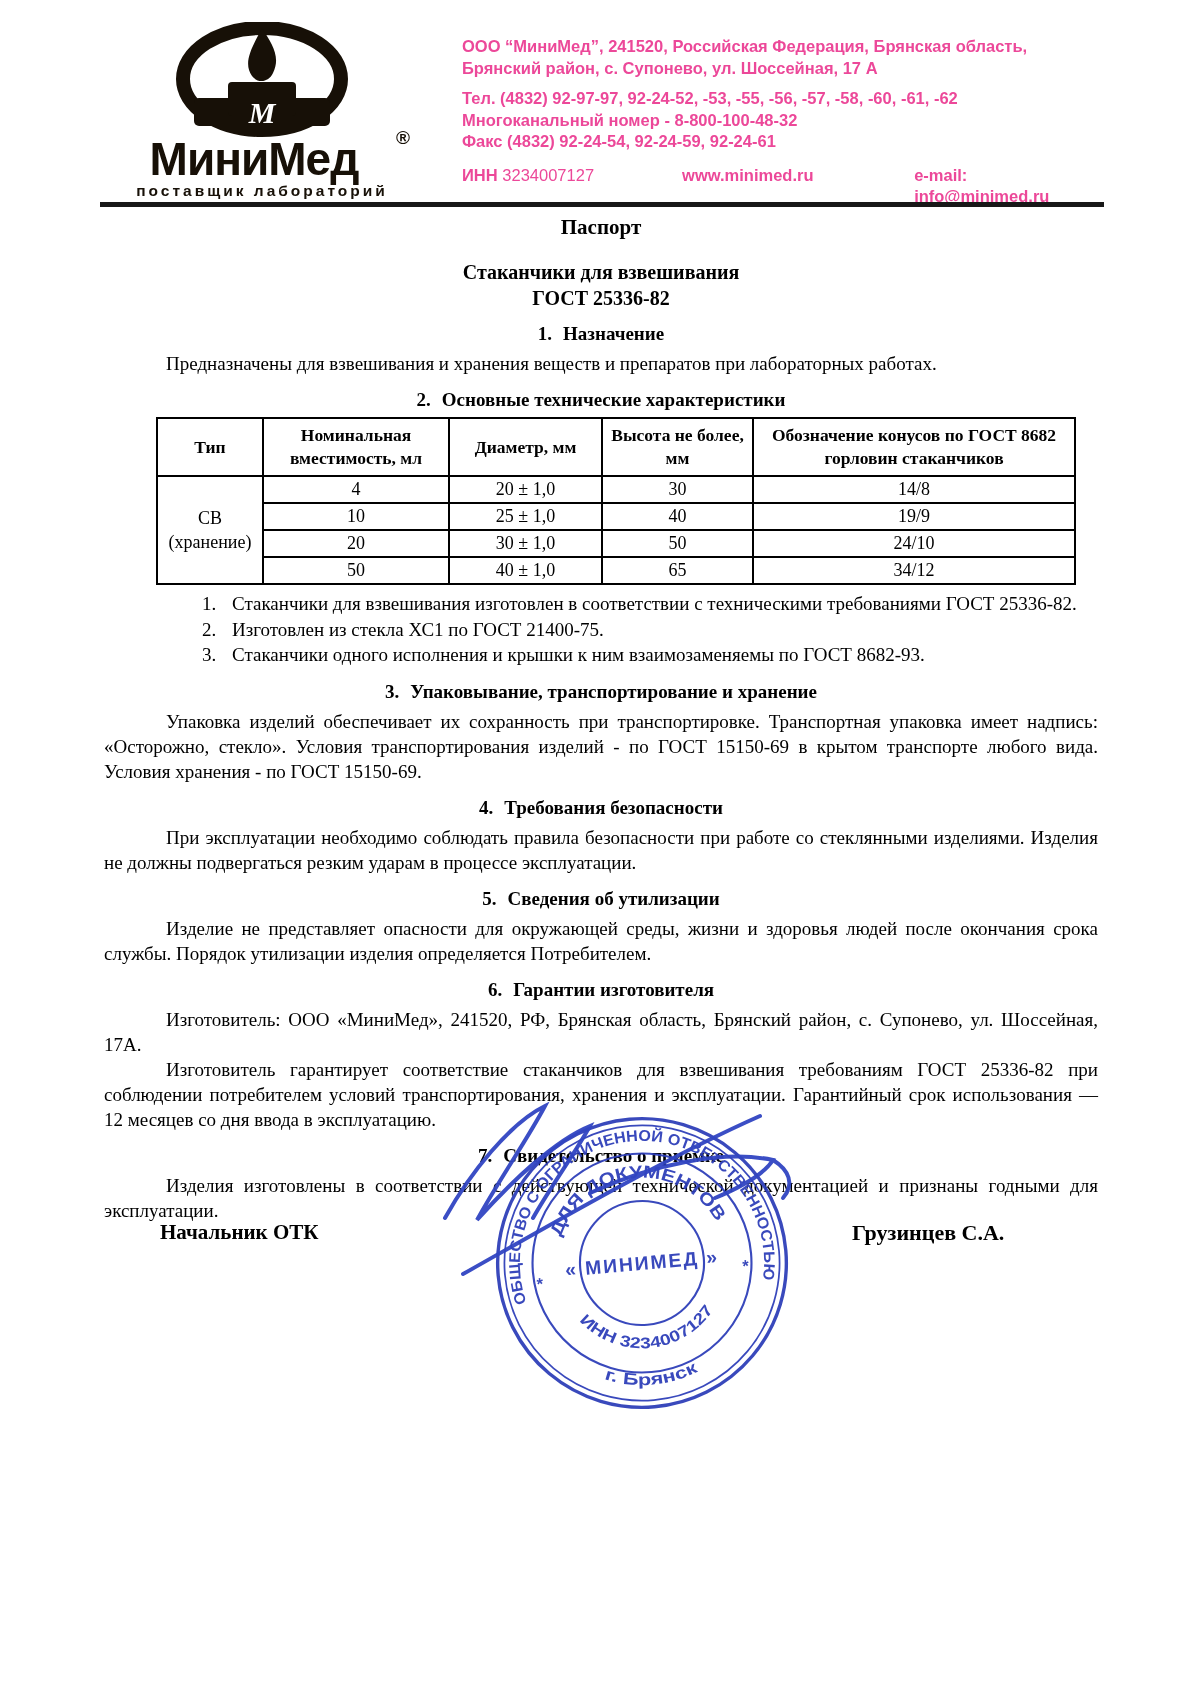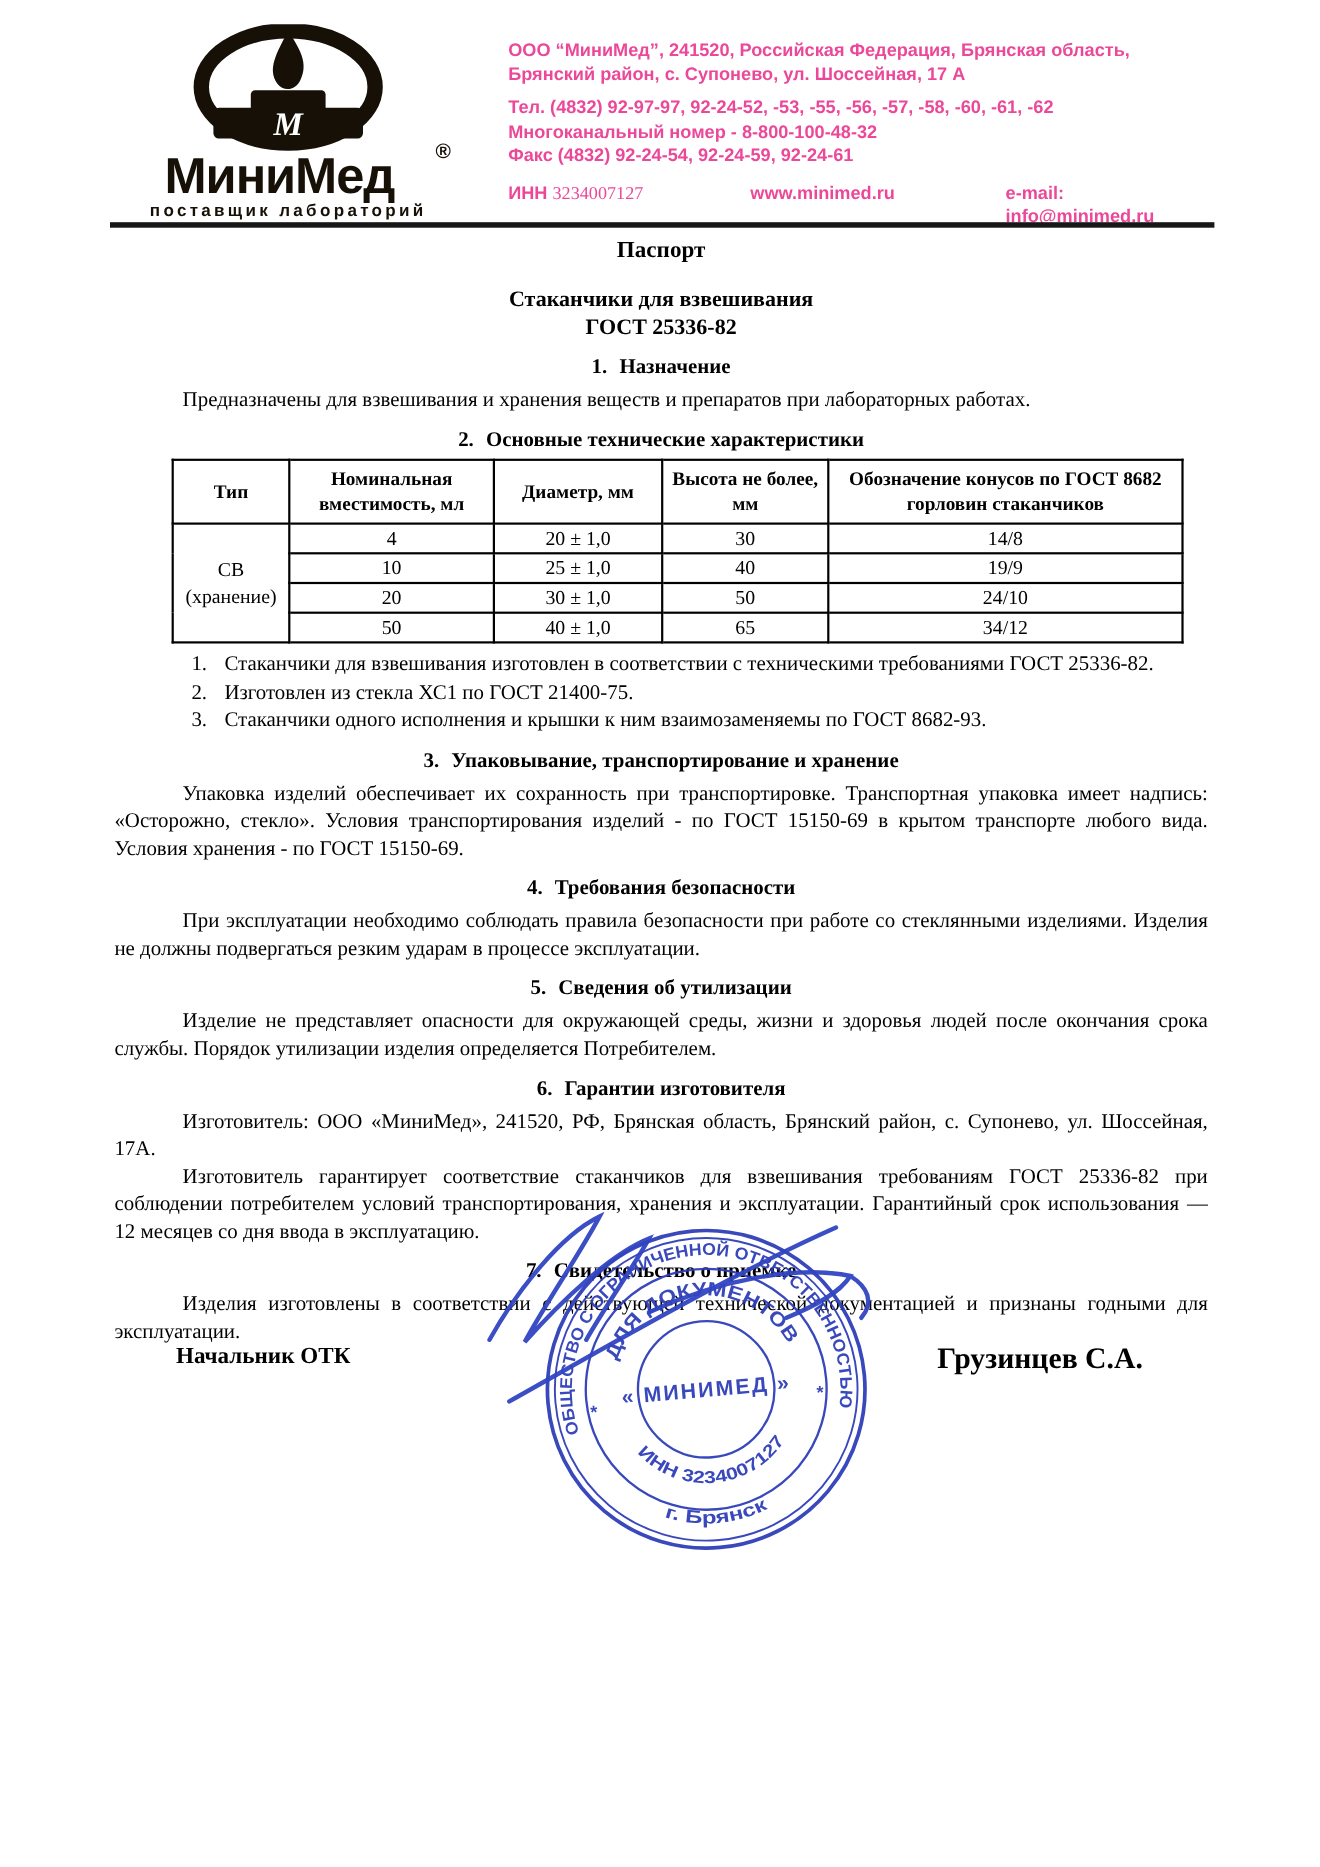--- a/index.html
+++ b/index.html
@@ -19,21 +19,21 @@
     position:absolute; left:362px; top:14px; right:0;
     font-family:"Liberation Sans", sans-serif;
     font-weight:bold; font-size:16.5px; line-height:21.5px; color:#ec4899;
   }
   .contact .block { margin-bottom:9px; }
   .inn-row { display:flex; align-items:baseline; margin-top:12px; }
   .inn-row .inn-pair { width:178px; }
   .inn-row .site { width:180px; margin-left:45px; }
   .inn-row .mail { margin-left:55px; }
   .inn-label { font-weight:bold; }
-  .inn-value { font-weight:normal; font-family:Liberation Serif, serif; }
+  .inn-value { font-weight:normal; font-family:Liberation Sans, sans-serif; }
 
   .rule { position:absolute; top:202px; left:100px; width:1004px; height:5px; background:#181818; }
 
   
   .content { position:absolute; top:210px; left:104px; width:994px; }
   .doc-title { text-align:center; font-weight:bold; font-size:21px; margin-top:5px; }
   .doc-product { text-align:center; font-weight:bold; font-size:20px; margin-top:21px; }
   .doc-gost { text-align:center; font-weight:bold; font-size:20px; margin-top:3px; }
 
   .sec-h { text-align:center; font-weight:bold; font-size:19px; margin:13px 0 6px 0; }
@@ -46,27 +46,27 @@
   table.specs th { font-size:17.5px; font-weight:bold; line-height:23px; padding:5px 6px; }
   table.specs td { font-size:18px; padding:1px 4px; height:27px; }
   table.specs tbody tr + tr td { border-top-width:1.5px; }
   td.type-cell { font-size:18px; line-height:24px; }
   .col-type  { width:106px; }
   .col-vol   { width:186px; }
   .col-diam  { width:153px; }
   .col-h     { width:151px; }
   .col-cone  { width:322px; }
 
-  .notes { margin:2px 0 0 70px; font-size:19px; line-height:25.5px; }
+  .notes { margin:2px 0 0 98px; font-size:19px; line-height:25.5px; }
   .note-num { display:inline-block; width:30px; }
 
   
   .approval { position:absolute; left:0; top:1206px; width:1200px; height:60px; }
   .appr-left  { position:absolute; left:160px; top:14px; font-weight:bold; font-size:21px; }
-  .appr-right { position:absolute; left:852px; top:14px; font-weight:bold; font-size:27px; }
+  .appr-right { position:absolute; left:852px; top:14px; font-weight:bold; font-size:22px; }
 
   .stamp-wrap { position:absolute; left:487px; top:1108px; width:310px; height:310px; opacity:.93; }
   .sign-wrap  { position:absolute; left:415px; top:1078px; width:480px; height:230px; opacity:.95; }
 </style>
 </head>
 <body>
 
 <div class="page">
 
   <div class="letterhead">

